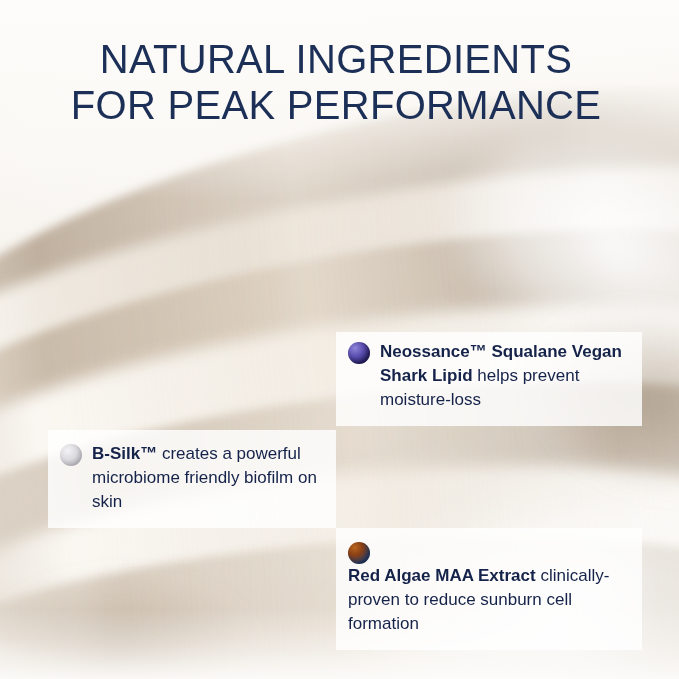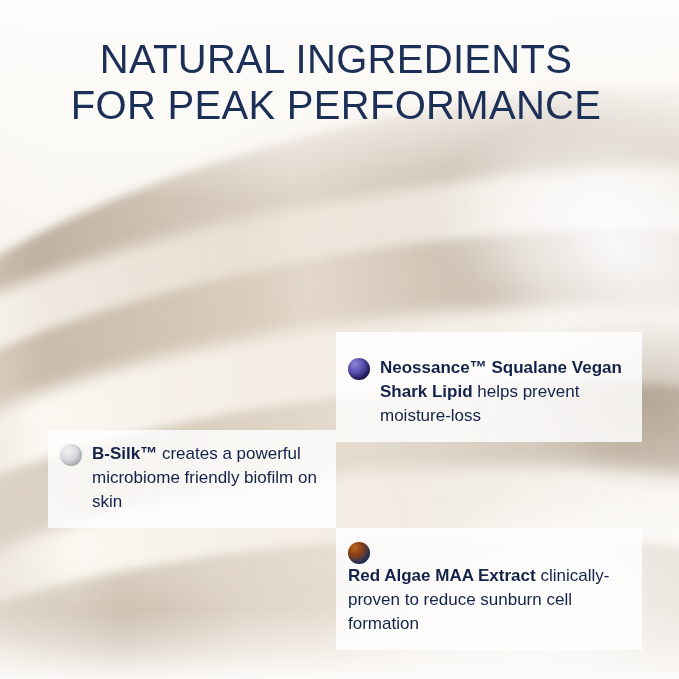--- a/index.html
+++ b/index.html
@@ -163,21 +163,21 @@
   }
   .card .txt .bold {
     font-weight: 700;
   }
 
   
   #card-neossance {
     left: 336px;
     top: 332px;
     width: 306px;
-    padding: 24px 14px 14px 12px;
+    padding: 8px 14px 14px 12px;
   }
   #card-neossance .dot {
     background:
       radial-gradient(circle at 32% 28%, #8f86d8 0%, #5b4fb0 38%, #2d2570 72%, #171043 100%);
     box-shadow: inset -2px -2px 4px rgba(0,0,0,0.35);
   }
 
   
   #card-bsilk {
     left: 48px;

